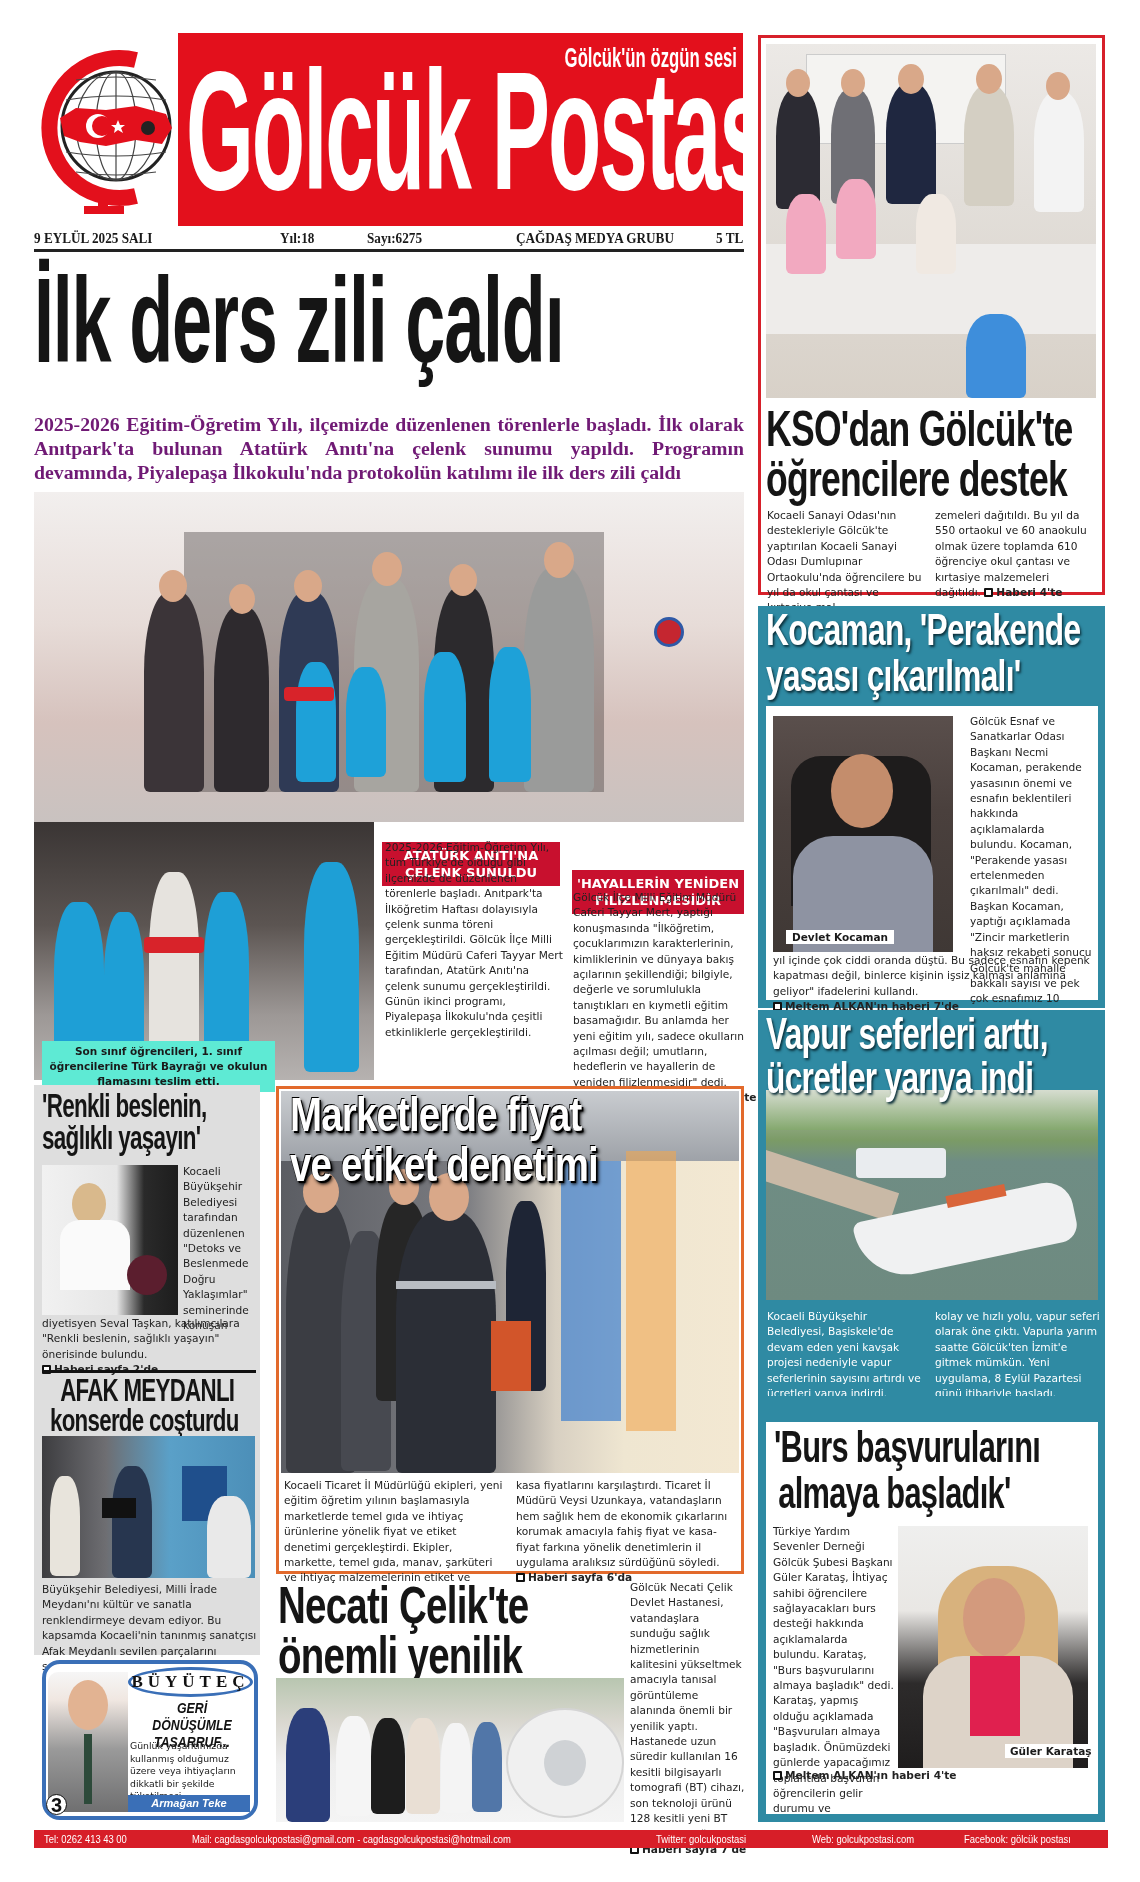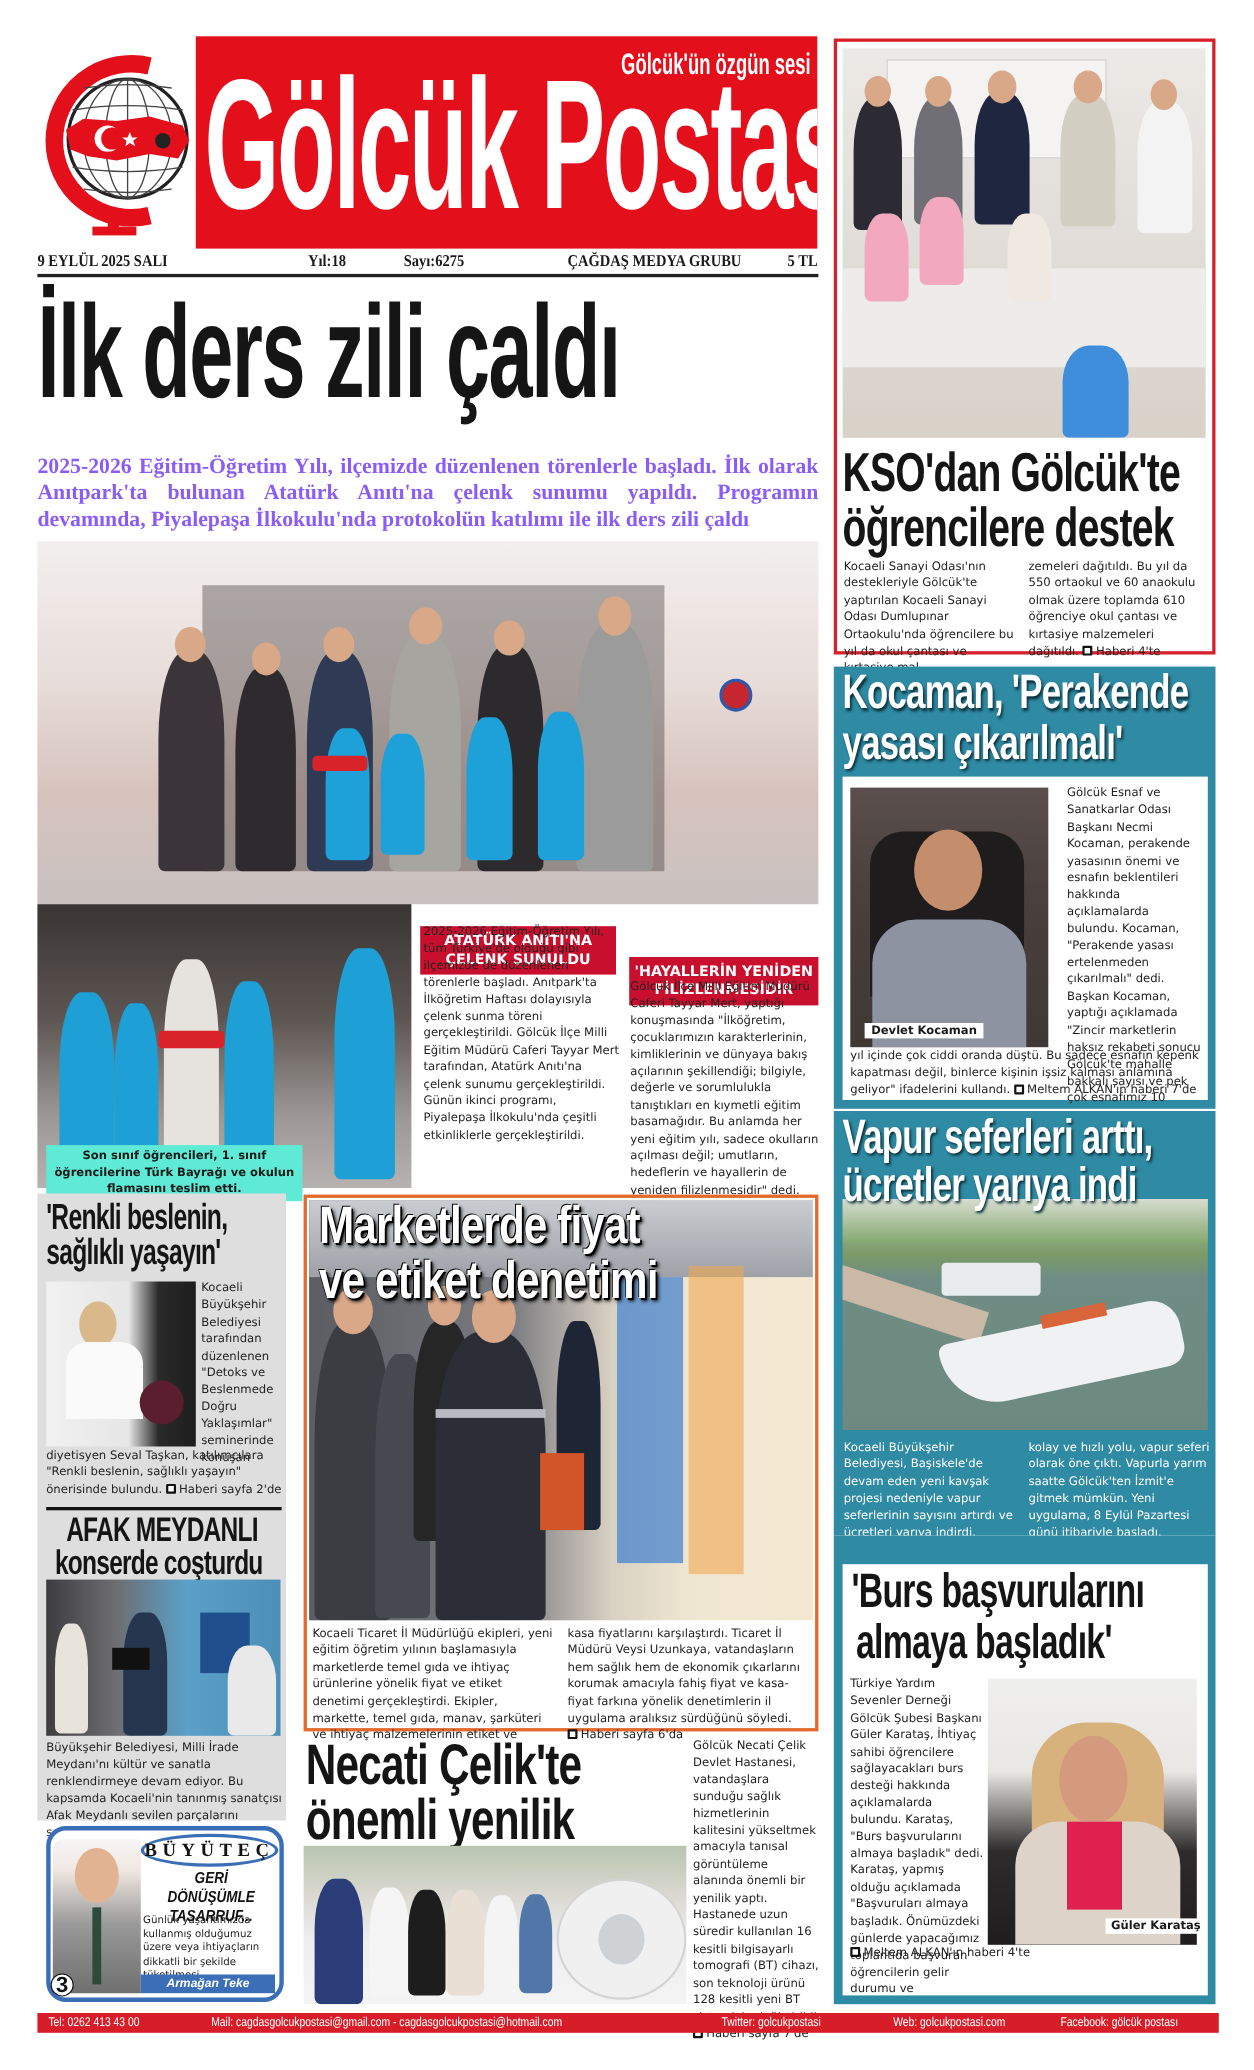--- a/index.html
+++ b/index.html
@@ -1,34 +1,34 @@
 <!DOCTYPE html>
 <html><head>
 <meta charset="utf-8">
 <style>
   * { box-sizing: border-box; margin: 0; padding: 0; }
   html, body { width: 1140px; height: 1882px; background: #ffffff; overflow: hidden; }
   body { position: relative; font-family: "Liberation Sans", sans-serif; color: #1a1a1a; }
   .abs { position: absolute; }
   .cond { font-family: "Liberation Sans", sans-serif; font-weight: 700; transform-origin: left top; white-space: nowrap; letter-spacing: -1px; }
   .body-text { font-family: "DejaVu Sans", sans-serif; font-size: 10.6px; line-height: 15.4px; color: #222; }
-  .ref { font-weight: 400; white-space: nowrap; }
+  .ref { font-weight: 700; white-space: nowrap; }
   .ref-icon { display: inline-block; width: 9px; height: 9px; border: 2px solid #111; border-radius: 1px; margin-right: 3px; vertical-align: -1px; background: #fff; }
 
   
   #logo { left: 36px; top: 48px; width: 140px; height: 178px; }
   #masthead { left: 178px; top: 33px; width: 565px; height: 193px; background: #e3101c; overflow: hidden; }
   #masthead-title { left: 8px; top: 10px; font-size: 168px; line-height: 176px; color: #fff; transform: scaleX(0.52); font-weight: 700; letter-spacing: -4px; }
   #slogan { right: 6px; top: 10px; color: #fff; font-size: 27px; font-weight: 700; transform: scaleX(0.62); transform-origin: right top; white-space: nowrap; }
   #dateline { left: 34px; top: 230px; width: 710px; height: 22px; border-bottom: 3px solid #222; font-family: "Liberation Serif", serif; font-weight: 700; font-size: 15px; }
   #dateline span { position: absolute; top: 0; white-space: nowrap; transform: scaleX(0.88); transform-origin: left top; }
 
   
   #main-headline { left: 34px; top: 256px; font-size: 120px; line-height: 128px; transform: scaleX(0.6); color: #151515; letter-spacing: -2px; }
-  #main-spot { left: 34px; top: 412px; width: 710px; font-family: "Liberation Serif", serif; font-weight: 700; font-size: 19.8px; line-height: 24px; text-align: justify; color: #8b5cf6; }
+  #main-spot { left: 34px; top: 412px; width: 710px; font-family: "Liberation Serif", serif; font-weight: 700; font-size: 19.8px; line-height: 24px; text-align: justify; color: #701a75; }
 
   
   #main-photo { left: 34px; top: 492px; width: 710px; height: 330px; overflow: hidden; background: linear-gradient(180deg, #f2efee 0%, #e7dcd8 40%, #d6c2bd 70%, #c9c2c0 100%); }
   .person { position: absolute; border-radius: 40% 40% 6px 6px; }
   .head { position: absolute; border-radius: 50%; background: #d9a889; }
   #second-photo { left: 34px; top: 822px; width: 340px; height: 258px; overflow: hidden; background: linear-gradient(180deg, #3a3534 0%, #5c5552 40%, #9d9896 75%, #b6b2b0 100%); }
   #caption-box { left: 42px; top: 1041px; width: 233px; background: #5eead4; padding: 3px 6px; font-family: "DejaVu Sans", sans-serif; font-weight: 700; font-size: 10.5px; line-height: 15px; text-align: center; }
 
   .redbox { position: absolute; background: #c8102e; color: #fff; font-family: "DejaVu Sans", sans-serif; font-weight: 700; font-size: 13px; line-height: 17px; text-align: center; padding: 5px 4px; }
   #sub1-title { left: 382px; top: 842px; width: 178px; }

